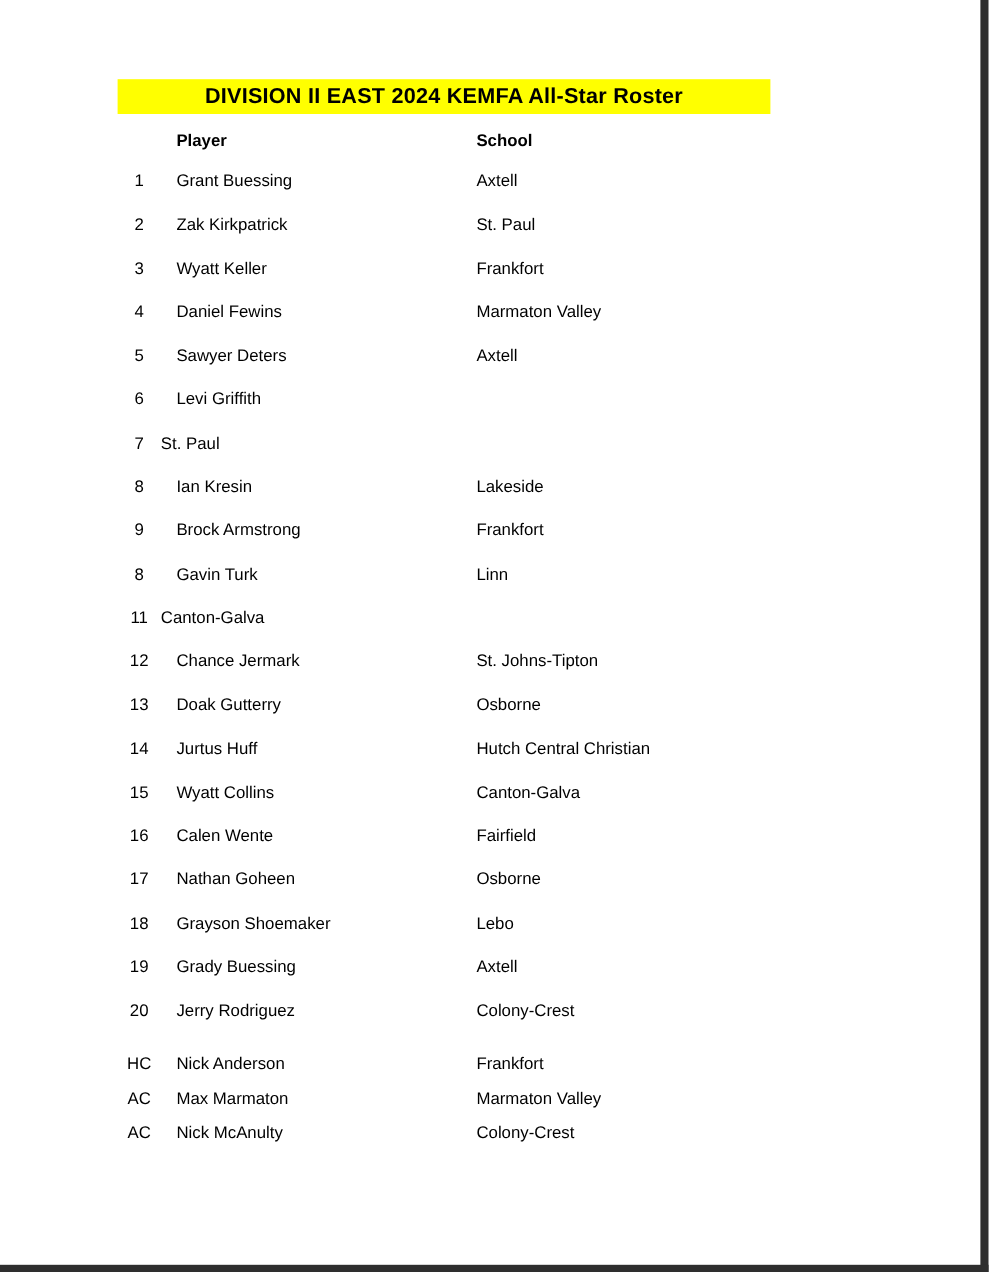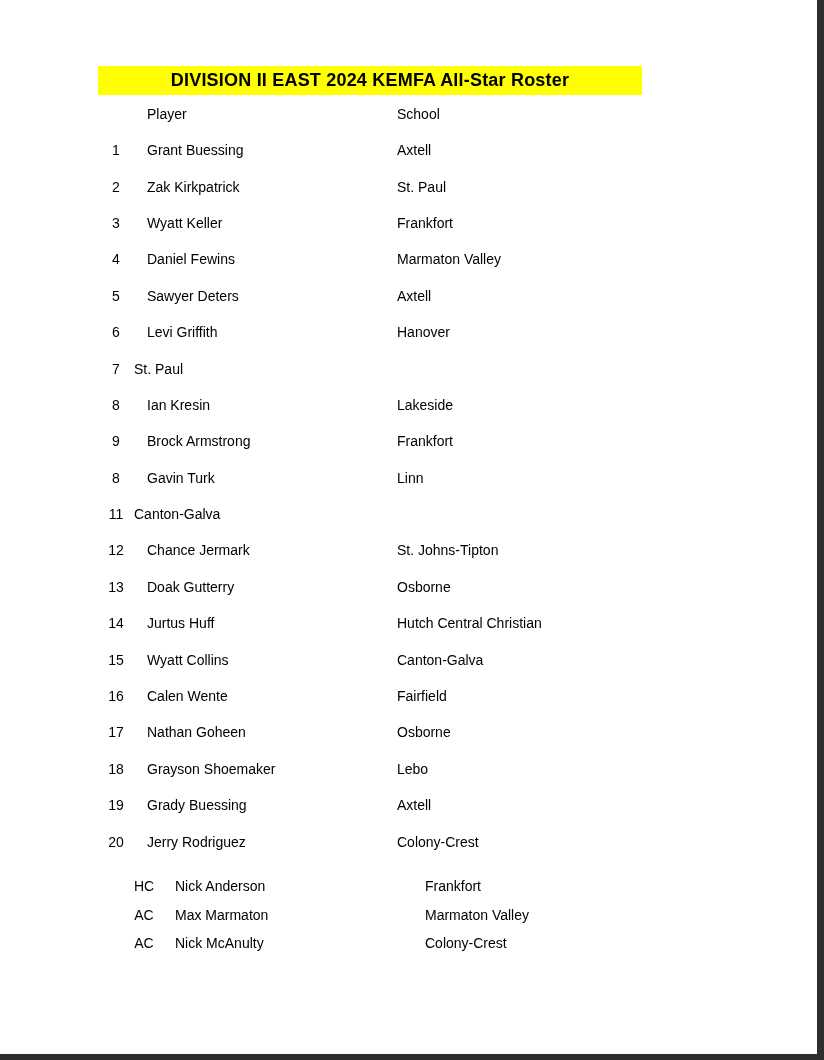--- a/index.html
+++ b/index.html
@@ -37,40 +37,40 @@
     font-weight: bold;
     font-size: 18px;
     letter-spacing: 0.2px;
     white-space: nowrap;
   }
   .table-header {
     position: absolute;
     left: 98px; top: 103px;
     width: 620px; height: 22px;
     display: flex;
-    align-items: center;
-    font-weight: normal;
+    align-items: flex-end;
+    font-weight: bold;
     font-size: 14px;
   }
   .rows {
     position: absolute;
     left: 98px;
     width: 620px;
     display: flex;
     flex-direction: column;
   }
   .rows.players { top: 132px; }
   .rows.coaches { top: 872px; }
   .row {
     display: flex;
     align-items: center;
     font-size: 14px;
   }
   .rows.players .row { height: 36.4px; }
-  .rows.coaches .row { height: 28.6px; margin-left: 28px; }
+  .rows.coaches .row { height: 28.6px; }
   .col-num {
     flex: 0 0 36px;
     width: 36px;
     text-align: center;
   }
   .col-player {
     flex: 0 0 250px;
     width: 250px;
     margin-left: 13px;
   }
@@ -113,21 +113,20 @@
         <span class="col-school">Marmaton Valley</span>
       </div>
       <div class="row">
         <span class="col-num">5</span>
         <span class="col-player">Sawyer Deters</span>
         <span class="col-school">Axtell</span>
       </div>
       <div class="row">
         <span class="col-num">6</span>
         <span class="col-player">Levi Griffith</span>
-        <span class="col-school">Hanover</span>
       </div>
       <div class="row">
         <span class="col-num">7</span>
         <span class="col-school">St. Paul</span>
       </div>
       <div class="row">
         <span class="col-num">8</span>
         <span class="col-player">Ian Kresin</span>
         <span class="col-school">Lakeside</span>
       </div>

